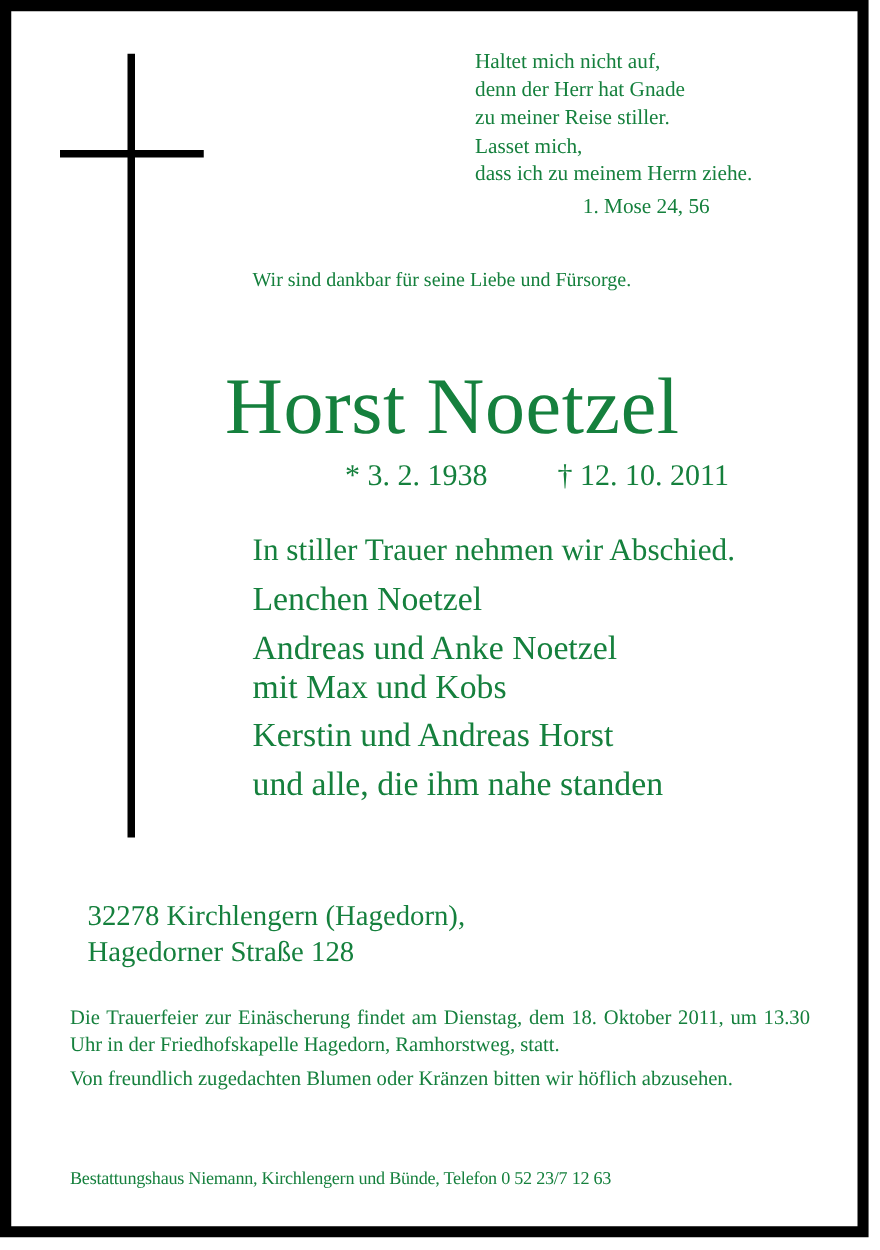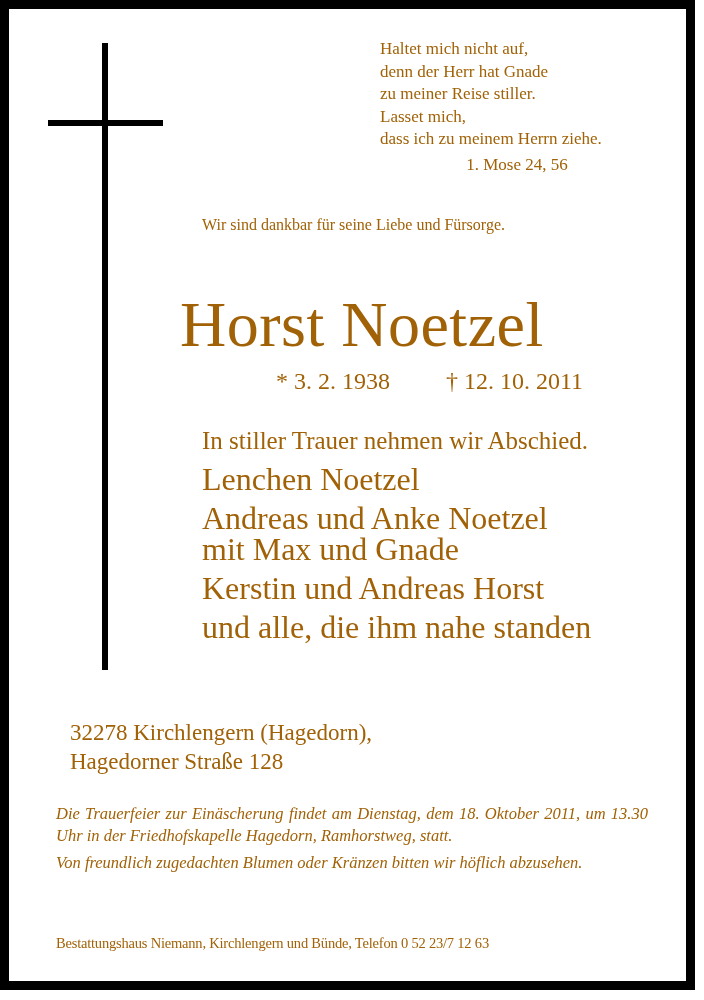--- a/index.html
+++ b/index.html
@@ -7,44 +7,44 @@
     .frame {
       position: absolute; left: 0; top: 0;
       width: 695px; height: 990px;
       box-sizing: border-box;
       border-top: 9px solid #000; border-left: 9px solid #000;
       border-right: 9px solid #000; border-bottom: 9px solid #000;
       background: #fff;
     }
     .outer-strip-r { position: absolute; left: 695px; top: 0; width: 9px; height: 1000px; background: #fff; }
     .outer-strip-b { position: absolute; left: 0; top: 990px; width: 704px; height: 10px; background: #fff; }
-    .serif { font-family: "Liberation Serif", "DejaVu Serif", serif; color: #a16207; }
+    .serif { font-family: "Liberation Serif", "DejaVu Serif", serif; color: #15803d; }
     .cross-v { position: absolute; left: 102px; top: 43px; width: 6px; height: 627px; background: #000; }
     .cross-h { position: absolute; left: 48px; top: 120px; width: 115px; height: 6px; background: #000; }
 
     .verse { position: absolute; left: 380px; top: 38px; width: 300px; font-size: 17px; line-height: 22.5px; }
     .verse .line { display: block; white-space: nowrap; }
     .verse .ref { display: block; text-align: center; padding-right: 26px; margin-top: 3px; }
 
     .thanks { position: absolute; left: 202px; top: 210px; width: 446px; font-size: 16px; line-height: 30px; text-align: justify; text-align-last: left; }
     .name { position: absolute; left: 180px; top: 285px; width: 470px; font-size: 64px; line-height: 80px; letter-spacing: 0.5px; }
     .dates { position: absolute; left: 190px; top: 366px; width: 470px; font-size: 24px; line-height: 30px; }
     .dates .birth { position: absolute; left: 86px; white-space: nowrap; }
     .dates .death { position: absolute; left: 256px; white-space: nowrap; }
 
     .mourn { position: absolute; left: 202px; top: 426px; width: 460px; font-size: 25px; line-height: 30px; white-space: nowrap; }
-    .family { position: absolute; left: 202px; top: 464px; width: 460px; font-size: 32px; line-height: 31px; }
+    .family { position: absolute; left: 202px; top: 464px; width: 460px; font-size: 27px; line-height: 31px; }
     .family .group { margin-bottom: 8px; }
     .family .line { display: block; white-space: nowrap; }
 
     .address { position: absolute; left: 70px; top: 718px; width: 600px; font-size: 23px; line-height: 29px; }
     .address .line { display: block; white-space: nowrap; }
 
     .ceremony { position: absolute; left: 56px; top: 803px; width: 592px; font-size: 16.5px; line-height: 22px; text-align: justify; }
-    .ceremony p { margin: 0 0 5px 0; font-style: italic; }
+    .ceremony p { margin: 0 0 5px 0; }
     .funeral-home { position: absolute; left: 56px; top: 933px; width: 600px; font-size: 14.5px; line-height: 20px; white-space: nowrap; letter-spacing: -0.2px; }
   </style>
 </head>
 <body>
 
 <div class="frame"></div>
 <div class="outer-strip-r"></div>
 <div class="outer-strip-b"></div>
 
 <div>
@@ -71,21 +71,21 @@
 </div>
 
 <div class="mourn serif">In stiller Trauer nehmen wir Abschied.</div>
 
 <div class="family serif">
   <div class="group">
     <span class="line">Lenchen Noetzel</span>
   </div>
   <div class="group">
     <span class="line">Andreas und Anke Noetzel</span>
-    <span class="line">mit Max und Gnade</span>
+    <span class="line">mit Max und Kobs</span>
   </div>
   <div class="group">
     <span class="line">Kerstin und Andreas Horst</span>
   </div>
   <div class="group">
     <span class="line">und alle, die ihm nahe standen</span>
   </div>
 </div>
 
 <div class="address serif">

